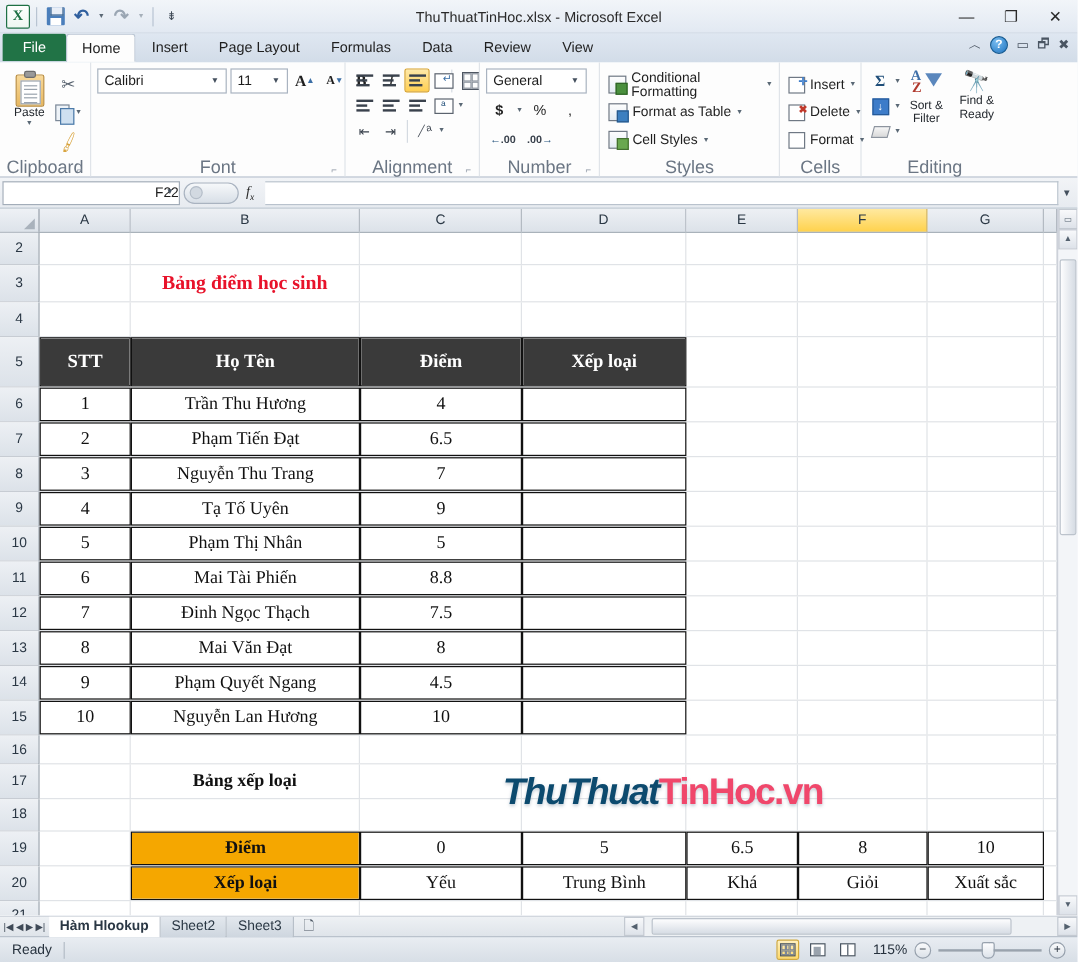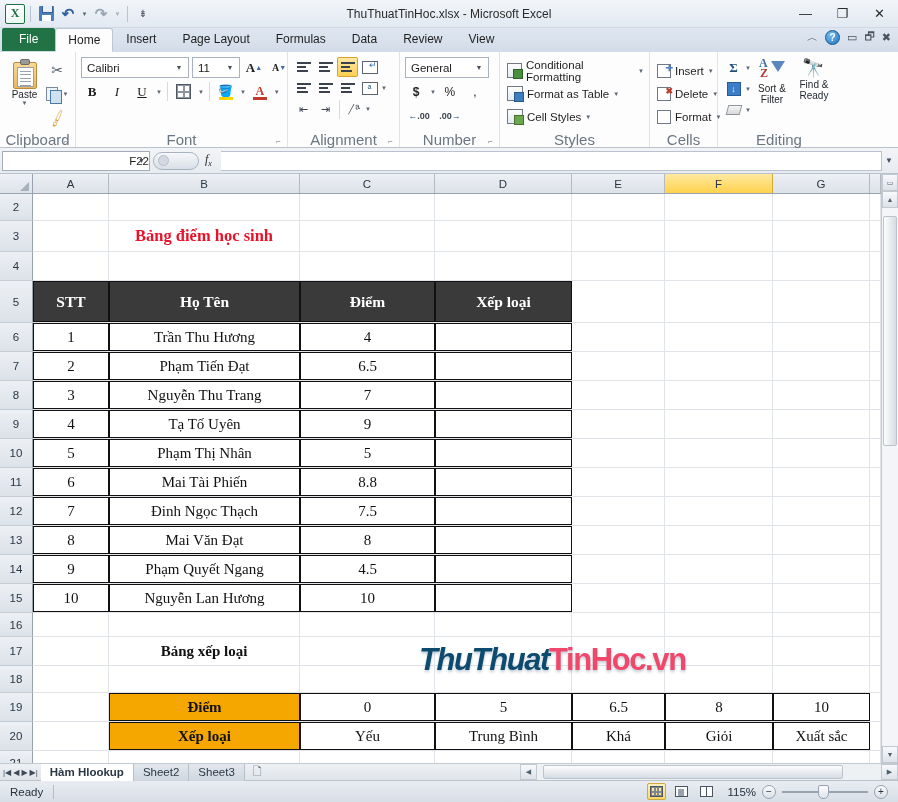--- a/index.html
+++ b/index.html
@@ -499,21 +499,21 @@
           <div class="small-btn">
               <span class="brush">🖌</span>
             </div>
         </div>
       </div>
       <div class="group-label">Clipboard</div>
       <div class="dlg-launcher">⌐</div>
     </div>
 
     <div class="group g-font">
-      <div class="group-body" style="flex-direction:column">
+      <div class="group-body" style="">
         <div class="font-row">
           <div class="combo font-name">
             <span class="cv">Calibri</span>
             <span class="cdrop">▼</span>
           </div>
           <div class="combo font-size">
             <span class="cv">11</span>
             <span class="cdrop">▼</span>
           </div>
           <div class="icobtn">

